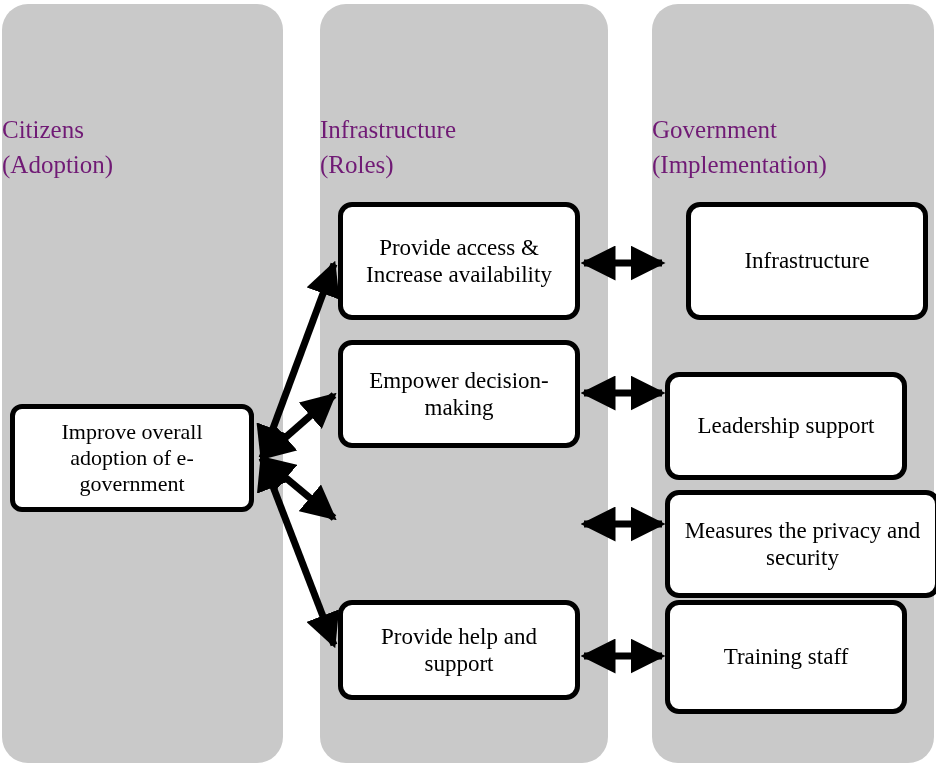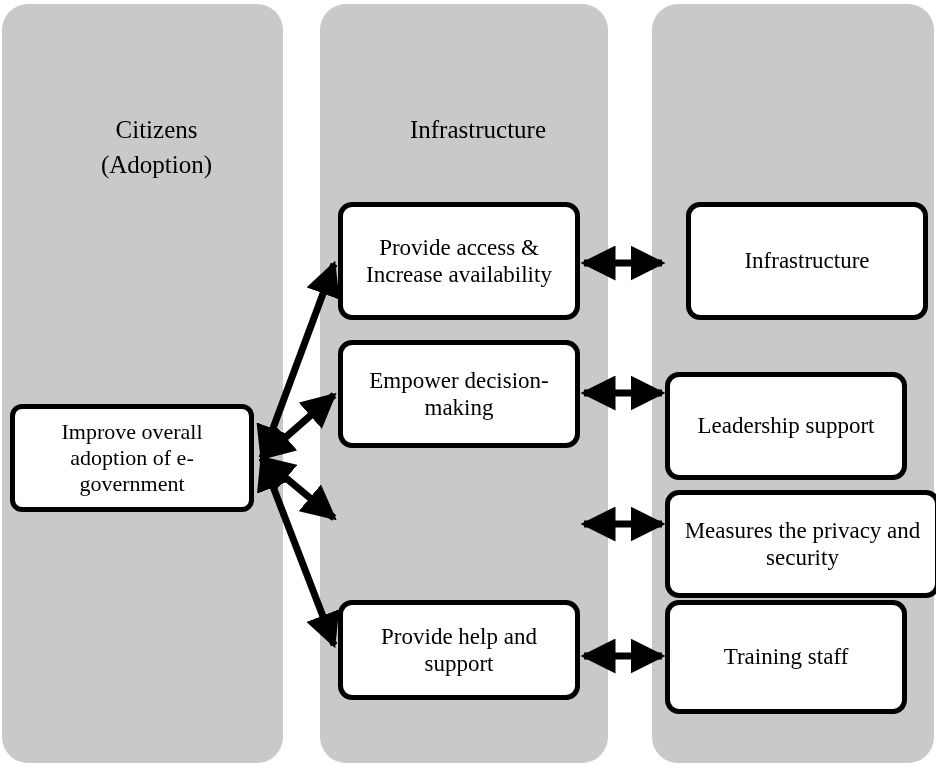--- a/index.html
+++ b/index.html
@@ -22,28 +22,27 @@
   
   .panel {
     position: absolute;
     background: #c9c9c9;
     border-radius: 26px;
   }
 
   
   .col-header {
     position: absolute;
-    text-align: center;
-    color: #000000;
+    text-align: left;
+    color: #701a75;
     font-size: 25px;
     line-height: 1.42;
     font-family: "Liberation Serif", "DejaVu Serif", serif;
     white-space: pre-line;
     user-select: none;
-    padding-left: 14px;
   }
   .col-header .line2 { display: block; }
 
   
   .node {
     position: absolute;
     background: #ffffff;
     border: 5px solid #000000;
     border-radius: 14px;
     box-sizing: border-box;
@@ -83,22 +82,27 @@
   <div class="panel" style="left:320px; top:4px; width:288px; height:759px;"></div>
   <div class="panel" style="left:652px; top:4px; width:282px; height:759px;"></div>
 
   <div class="col-header" style="left:2px; top:76px; width:281px;">
     <span>Citizens</span>
     <span class="line2">(Adoption)</span>
   </div>
 
   <div class="col-header" style="left:320px; top:76px; width:288px;">
     <span>Infrastructure</span>
+    <span class="line2">(Roles)</span>
   </div>
 
+  <div class="col-header" style="left:652px; top:76px; width:282px;">
+    <span>Government</span>
+    <span class="line2">(Implementation)</span>
+  </div>
 
   <svg id="arrows" viewBox="0 0 936 770" xmlns="http://www.w3.org/2000/svg">
     <defs>
       <marker id="ah-end" viewBox="0 0 10 10" refX="9" refY="5" markerWidth="5" markerHeight="5" orient="auto-start-reverse">
         <path d="M 0 0 L 10 5 L 0 10 z" fill="#000000"></path>
       </marker>
       <marker id="ah-start" viewBox="0 0 10 10" refX="9" refY="5" markerWidth="5" markerHeight="5" orient="auto-start-reverse">
         <path d="M 0 0 L 10 5 L 0 10 z" fill="#000000"></path>
       </marker>
     </defs>

